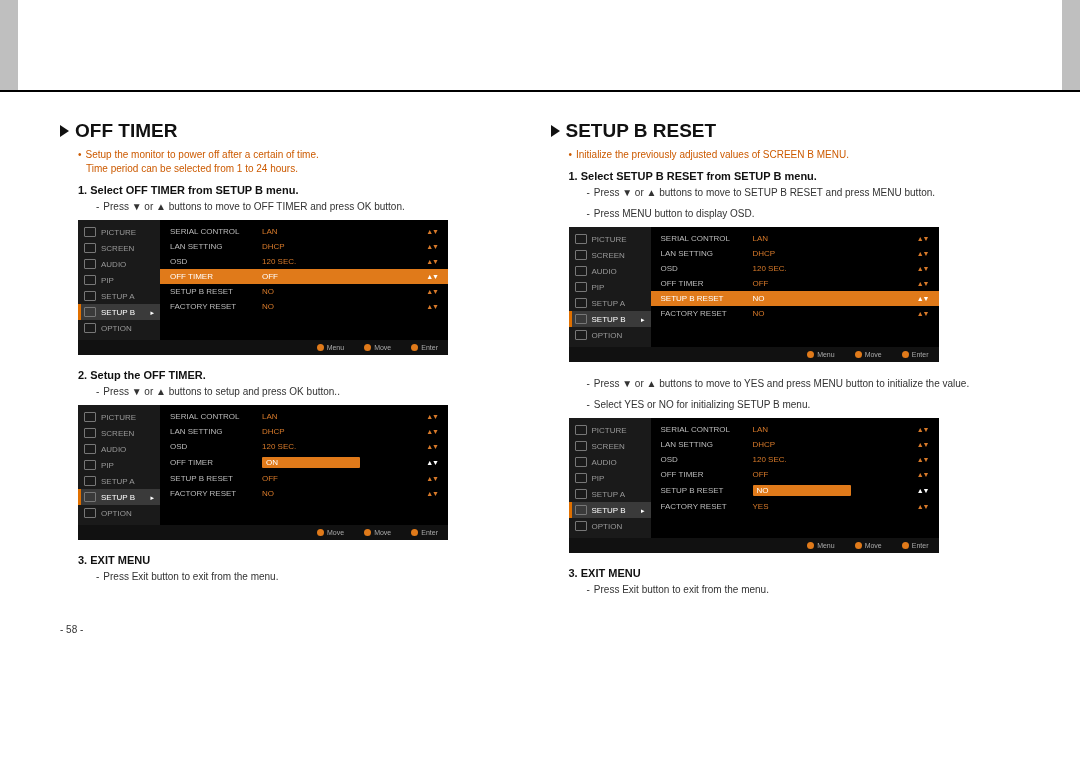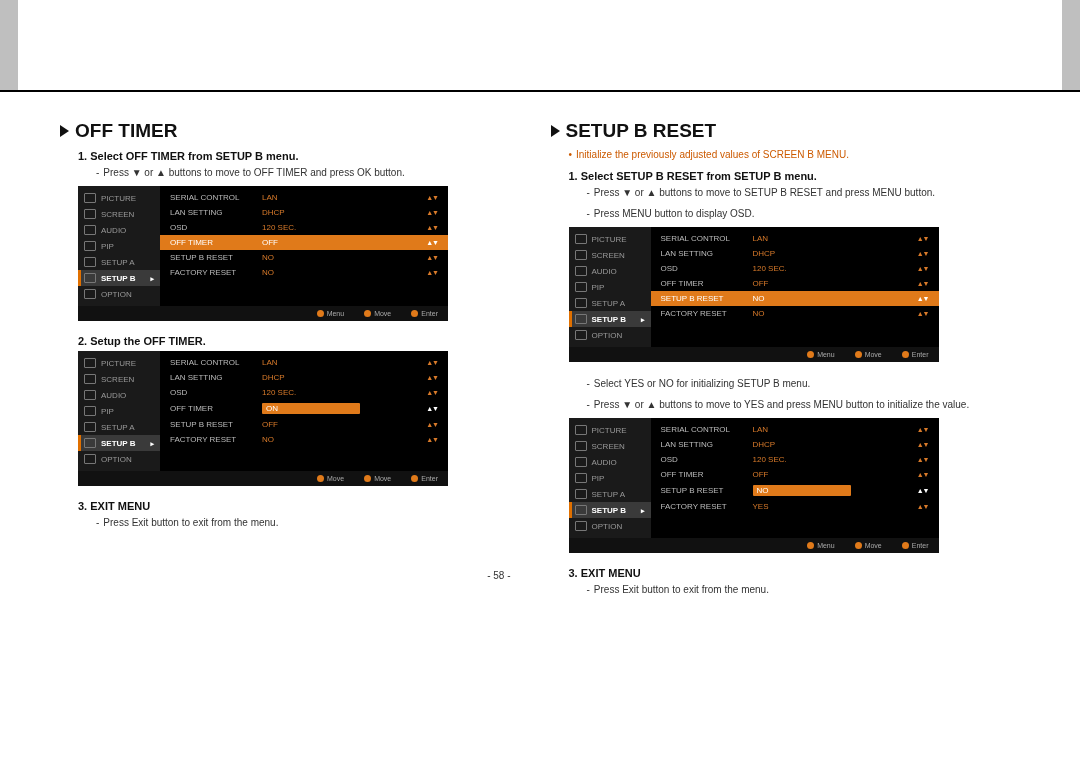--- a/index.html
+++ b/index.html
@@ -14,50 +14,54 @@
 .intro{color:#cc5a00;font-size:10px;line-height:1.4;margin:0 0 8px 18px}
 .intro .dot{color:#cc5a00;margin-right:4px}
 .step{font-size:11px;font-weight:bold;margin:8px 0 3px 18px;color:#111}
 .sub{font-size:10px;color:#333;margin:0 0 6px 36px;line-height:1.5}
 .sub .dash{margin-right:4px}
 .osd{width:370px;margin:4px 0 14px 18px;background:#000;font-size:8px;color:#ddd}
 .osd-body{display:flex}
 .osd-left{width:82px;background:#1a1a1a;padding:4px 0}
 .osd-left .mi{display:flex;align-items:flex-end;gap:5px;padding:3px 6px;color:#999}
 .osd-left .mi .ic{width:10px;height:8px;border:1px solid #777;border-radius:1px}
-.osd-left .mi.sel{background:#3a3a3a;color:#fff;font-weight:bold;position:relative}
+.osd-left .mi.sel{background:#3a3a3a;color:#fff;font-weight:normal;position:relative}
 .osd-left .mi.sel::before{content:"";position:absolute;left:0;top:0;bottom:0;width:3px;background:#e07000}
 .osd-left .mi .arrow{margin-left:auto;font-size:7px}
 .osd-right{flex:1;padding:4px 0}
 .osd-right .row{display:flex;align-items:center;padding:3px 10px;position:relative}
 .osd-right .row .lab{width:92px;color:#bbb}
 .osd-right .row .val{width:90px;color:#d87a2a}
 .osd-right .row .updn{margin-left:auto;color:#d87a2a;font-size:7px;letter-spacing:-1px}
 .osd-right .row.hl{background:#e07a1a;color:#fff}
 .osd-right .row.hl .lab,.osd-right .row.hl .val,.osd-right .row.hl .updn{color:#fff}
 .osd-right .row.hl2 .val{background:#e07a1a;color:#fff;padding:1px 4px;border-radius:1px}
 .osd-right .row.hl2 .updn{color:#fff}
 .osd-foot{background:#111;text-align:right;padding:4px 10px;font-size:7px;color:#aaa}
 .osd-foot span{margin-left:10px}
 .osd-foot .fi{display:inline-block;width:7px;height:7px;border-radius:50%;background:#e07a1a;margin-right:3px;vertical-align:-1px}
-.pagenum{text-align:right;font-size:10px;color:#333;margin-top:40px}
+.pagenum{text-align:left;font-size:10px;color:#333;margin-top:40px}
 </style>
 </head>
 <body>
 
 <div class="topbar">
   <div class="greyL"></div>
     <div class="greyR"></div>
 </div>
 <div class="hr"></div>
 
 <div class="page">
 
   <div class="col">
     <div class="h1"><span class="tri"></span><span>OFF TIMER</span></div>
+    <div class="intro">
+      <span class="dot">•</span><span>Setup the monitor to power off after a certain of time.</span><br>
+      <span style="margin-left:8px">Time period can be selected from 1 to 24 hours.</span>
+    </div>
     <div class="step">1.    Select OFF TIMER from SETUP B menu.</div>
     <div class="sub"><span class="dash">-</span><span>Press ▼ or ▲ buttons to move to OFF TIMER and press OK button.</span></div>
     <div class="osd">
         <div class="osd-body">
           <div class="osd-left">
             <div class="mi">
               <span class="ic"></span>
               <span>PICTURE</span>
             </div>
             <div class="mi">
@@ -116,20 +120,21 @@
               <span class="lab">FACTORY RESET</span>
               <span class="val">NO</span>
               <span class="updn">▲▼</span>
             </div>
           </div>
         </div>
         <div class="osd-foot"><span><span class="fi"></span>Menu</span><span><span class="fi"></span>Move</span><span><span class="fi"></span>Enter</span></div>
       </div>
 
     <div class="step">2.    Setup the OFF TIMER.</div>
+    <div class="sub"><span class="dash">-</span><span>Press ▼ or ▲ buttons to setup and press OK button..</span></div>
     <div class="osd">
         <div class="osd-body">
           <div class="osd-left">
             <div class="mi">
               <span class="ic"></span>
               <span>PICTURE</span>
             </div>
             <div class="mi">
               <span class="ic"></span>
               <span>SCREEN</span>
@@ -268,22 +273,22 @@
             <div class="row">
               <span class="lab">FACTORY RESET</span>
               <span class="val">NO</span>
               <span class="updn">▲▼</span>
             </div>
           </div>
         </div>
         <div class="osd-foot"><span><span class="fi"></span>Menu</span><span><span class="fi"></span>Move</span><span><span class="fi"></span>Enter</span></div>
       </div>
 
+    <div class="sub"><span class="dash">-</span><span>Press ▼ or ▲ buttons to move to YES and press MENU button to initialize the value.</span></div>
     <div class="sub"><span class="dash">-</span><span>Select YES or NO for initializing SETUP B menu.</span></div>
-    <div class="sub"><span class="dash">-</span><span>Press ▼ or ▲ buttons to move to YES and press MENU button to initialize the value.</span></div>
     <div class="osd">
         <div class="osd-body">
           <div class="osd-left">
             <div class="mi">
               <span class="ic"></span>
               <span>PICTURE</span>
             </div>
             <div class="mi">
               <span class="ic"></span>
               <span>SCREEN</span>

